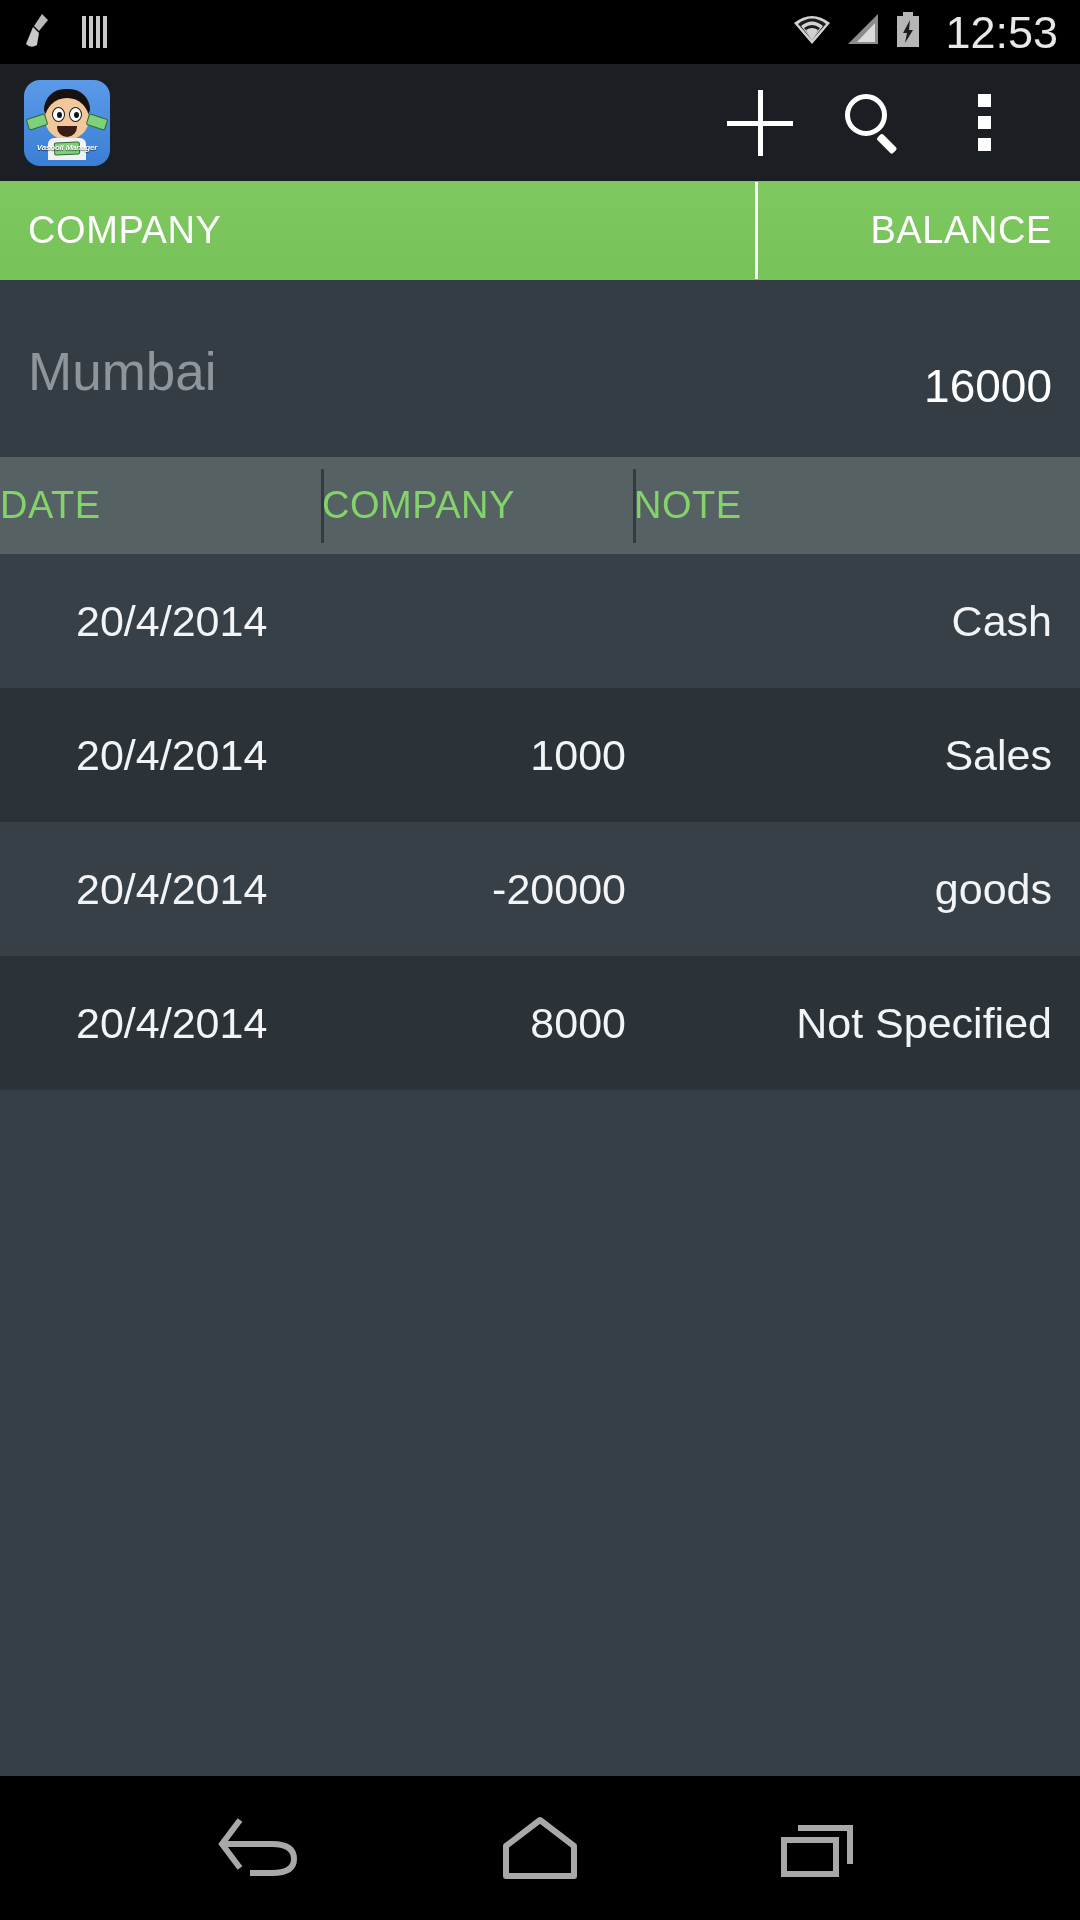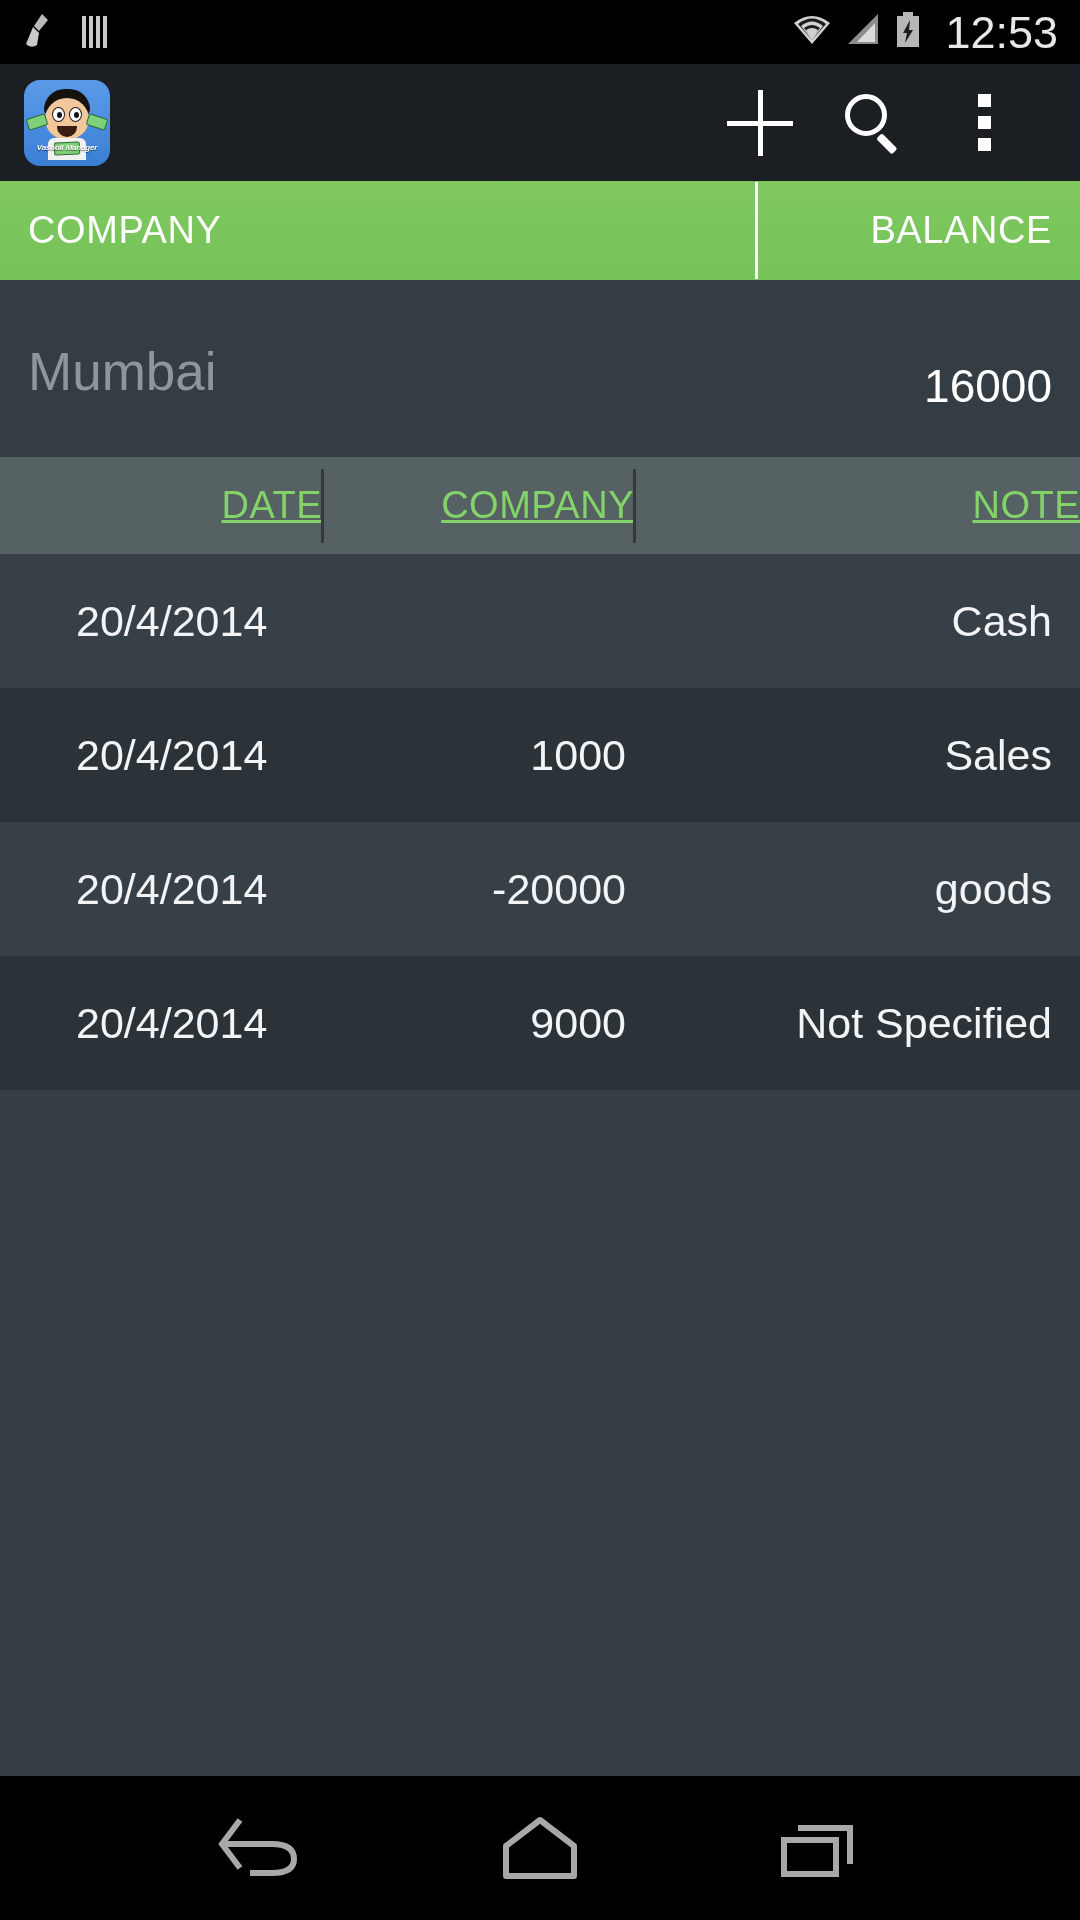--- a/index.html
+++ b/index.html
@@ -277,26 +277,25 @@
   
   .table-head {
     flex: 0 0 97px;
     height: 97px;
     background: #566163;
     display: flex;
     align-items: center;
     position: relative;
   }
   .th-cell {
-    text-align: right;
+    text-align: left;
     color: #83d36a;
     font-size: 38px;
     letter-spacing: 0.5px;
     box-sizing: border-box;
-    text-decoration: underline;
   }
   .th-date   { flex: 0 0 322px; }
   .th-amount { flex: 0 0 312px; }
   .th-note   { flex: 1 1 auto; }
   .th-div {
     position: absolute;
     top: 12px;
     width: 3px;
     height: 74px;
     background: #333b3c;
@@ -465,21 +464,21 @@
       <div class="cell cell-amount">1000</div>
       <div class="cell cell-note">Sales</div>
     </div>
     <div class="txn-row odd">
       <div class="cell cell-date">20/4/2014</div>
       <div class="cell cell-amount">-20000</div>
       <div class="cell cell-note">goods</div>
     </div>
     <div class="txn-row even">
       <div class="cell cell-date">20/4/2014</div>
-      <div class="cell cell-amount">9000</div>
+      <div class="cell cell-amount">8000</div>
       <div class="cell cell-note">Not Specified</div>
     </div>
   </div>
 
   <div class="nav-bar">
     <div class="nav-btn">
       <svg class="nav-svg" width="100" height="76" viewBox="0 0 100 76">
         <path d="M30 10 L12 34 L30 58" fill="none" stroke="#a8a8a8" stroke-width="6"></path>
         <path d="M14 34 L62 34 Q84 34 84 49 Q84 63 62 63 L40 63" fill="none" stroke="#a8a8a8" stroke-width="6"></path>
       </svg>

